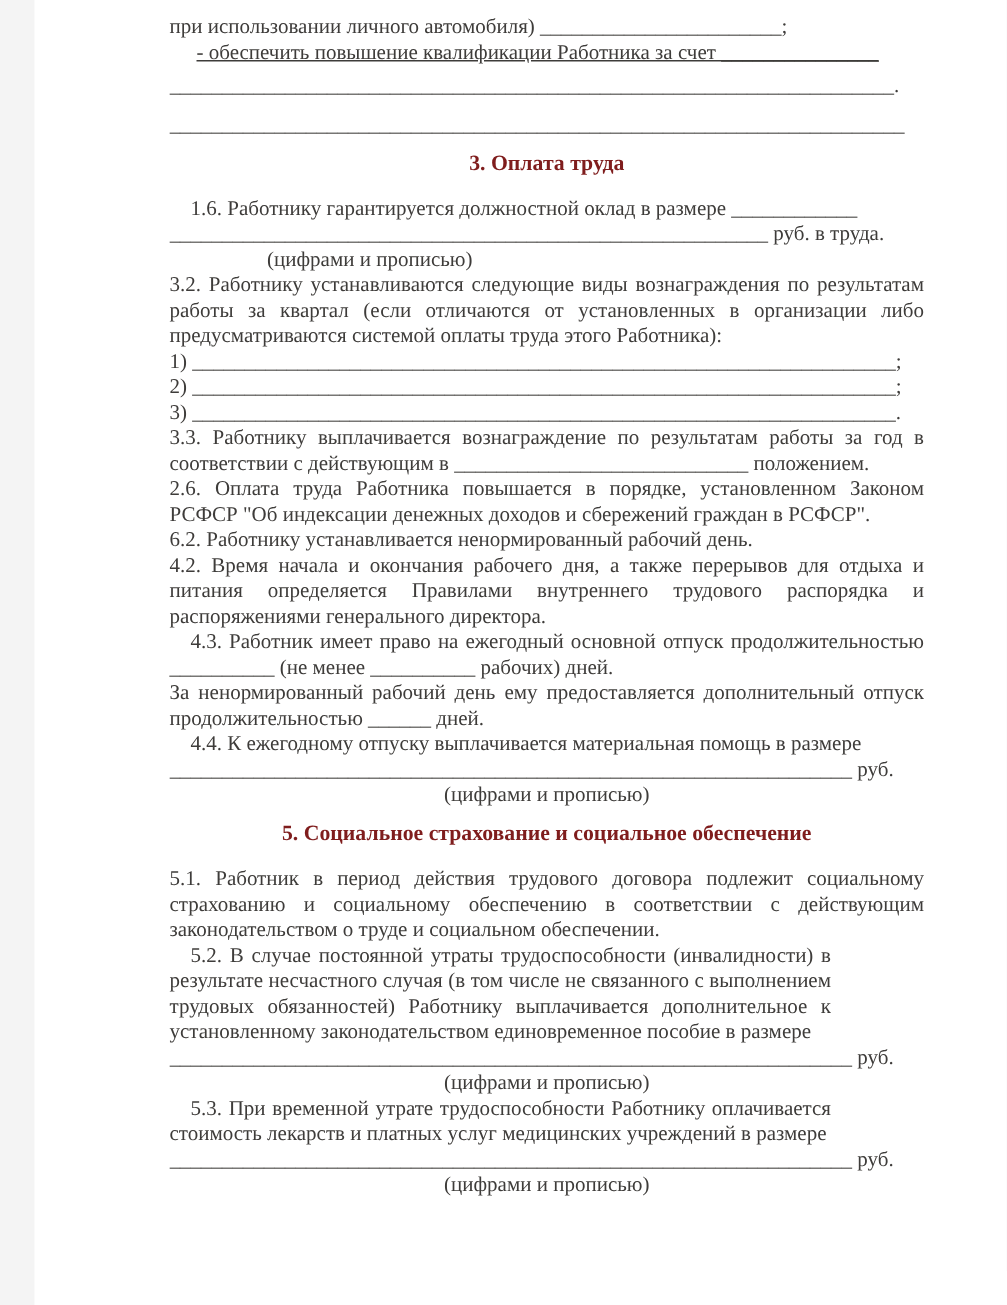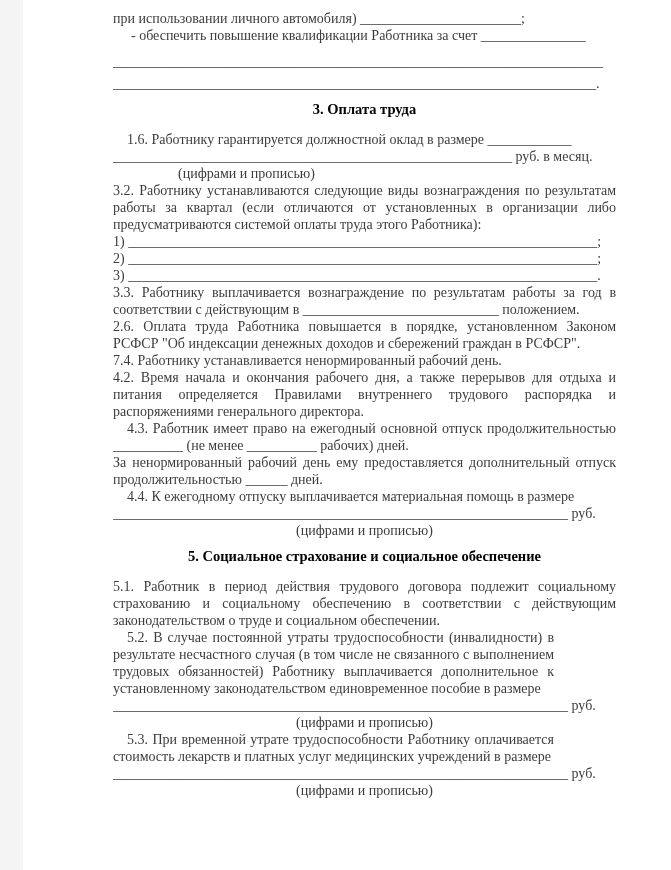--- a/index.html
+++ b/index.html
@@ -16,58 +16,58 @@
     box-sizing:border-box;
     padding:10px 78px 0 90px;
     color:#3e3c3a;
     font-size:14px;
     line-height:17px;
     margin-left:23px;
   }
   p { margin:0; padding:0; }
   .just { text-align:justify; }
   .ind  { text-indent:14px; }
-  .ind2 { text-indent:18px; }
+  .ind2 { text-indent:18px;text-decoration:underline; }
   .narrow { margin-right:62px; }
   .blank-gap1 { margin-top:9px; }
   .blank-gap2 { margin-top:5px; }
   .heading {
     font-weight:bold;
     text-align:center;
     font-size:14.5px;
     line-height:18px;
     margin:8px 0 13px 0;
-    color:#000000;
+    color:#7f1d1d;
   }
   .cap-left   { padding-left:65px; }
   .cap-center { text-align:center; }
   .fill { white-space:nowrap; overflow:hidden; }
 </style>
 </head>
 <body>
 
 <div class="page">
 
   <p class="just">при использовании личного автомобиля) _______________________;</p>
   <p class="ind2">- обеспечить повышение квалификации Работника за счет _______________</p>
+  <p class="fill blank-gap2">_____________________________________________________________________.</p>
   <p class="fill blank-gap1">______________________________________________________________________</p>
-  <p class="fill blank-gap2">_____________________________________________________________________.</p>
 
   <p class="heading">3. Оплата труда</p>
   <p class="ind">1.6. Работнику гарантируется должностной оклад в размере ____________</p>
-  <p class="fill">_________________________________________________________ руб. в месяц.</p>
+  <p class="fill">_________________________________________________________ руб. в труда.</p>
   <p class="cap-left">(цифрами и прописью)</p>
   <p class="just">3.2. Работнику устанавливаются следующие виды вознаграждения по результатам работы за квартал (если отличаются от установленных в организации либо предусматриваются системой оплаты труда этого Работника):</p>
   <p class="fill">1) ___________________________________________________________________;</p>
   <p class="fill">2) ___________________________________________________________________;</p>
   <p class="fill">3) ___________________________________________________________________.</p>
   <p class="just">3.3. Работнику выплачивается вознаграждение по результатам работы за год в соответствии с действующим в ____________________________ положением.</p>
   <p class="just">2.6. Оплата труда Работника повышается в порядке, установленном Законом РСФСР "Об индексации денежных доходов и сбережений граждан в РСФСР".</p>
 
-  <p>7.4. Работнику устанавливается ненормированный рабочий день.</p>
+  <p>6.2. Работнику устанавливается ненормированный рабочий день.</p>
   <p class="just">4.2. Время начала и окончания рабочего дня, а также перерывов для отдыха и питания определяется Правилами внутреннего трудового распорядка и распоряжениями генерального директора.</p>
   <p class="just ind">4.3. Работник имеет право на ежегодный основной отпуск продолжительностью __________ (не менее __________ рабочих) дней.</p>
   <p class="just">За ненормированный рабочий день ему предоставляется дополнительный отпуск продолжительностью ______ дней.</p>
   <p class="ind">4.4. К ежегодному отпуску выплачивается материальная помощь в размере</p>
   <p class="fill">_________________________________________________________________ руб.</p>
   <p class="cap-center">(цифрами и прописью)</p>
 
   <p class="heading">5. Социальное страхование и социальное обеспечение</p>
   <p class="just">5.1. Работник в период действия трудового договора подлежит социальному страхованию и социальному обеспечению в соответствии с действующим законодательством о труде и социальном обеспечении.</p>
   <p class="just narrow ind">5.2. В случае постоянной утраты трудоспособности (инвалидности) в результате несчастного случая (в том числе не связанного с выполнением трудовых обязанностей) Работнику выплачивается дополнительное к установленному законодательством единовременное пособие в размере</p>

